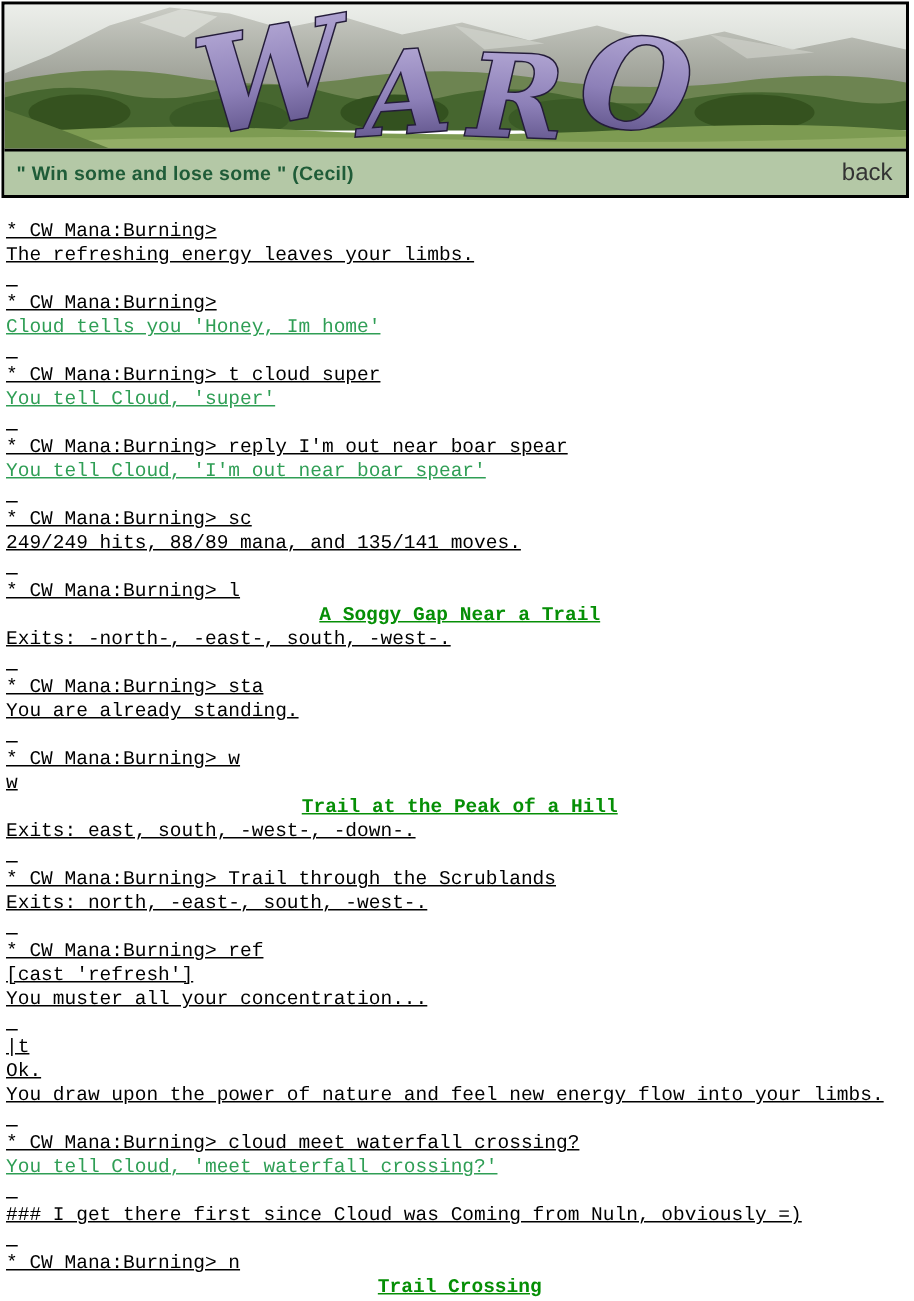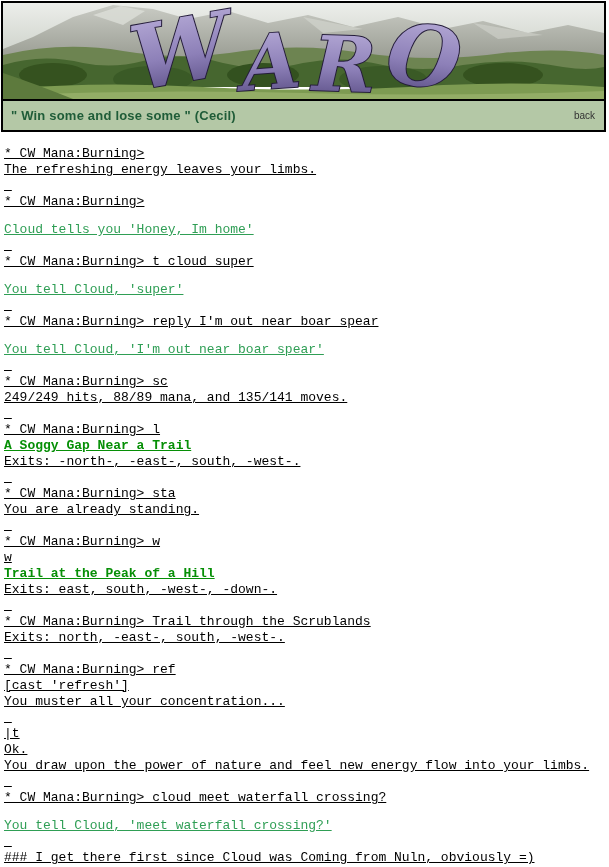--- a/index.html
+++ b/index.html
@@ -35,39 +35,39 @@
     justify-content:space-between;
     padding:0 9px 0 8px;
   }
   .title-bar .title{
     font-weight:bold;
     font-size:13px;
     color:var(--title-text);
     letter-spacing:0.2px;
   }
   .title-bar .back{
-    font-size:10px;
+    font-size:16px;
     color:var(--back);
     text-decoration:none;
     cursor:pointer;
     margin-left:29px;
   }
 
   .log{
     margin:14px 0 0 0;
     padding:0 0 4px 4px;
     font-family:"Liberation Mono","DejaVu Sans Mono",monospace;
     font-size:13px;
     line-height:16px;
     color:var(--logtext);
     white-space:pre;
   }
   .log .line{height:16px;text-decoration:underline;}
-  .log .tell{color:var(--tell);margin-top:12px;}
-  .log .room{color:var(--room);font-weight:bold;}
+  .log .tell{color:var(--tell);}
+  .log .room{color:var(--room);font-weight:bold;text-align:center;}
 </style>
 </head>
 <body>
 
 <div class="header-box">
   <div class="banner">
     <svg width="601" height="96" viewBox="0 0 601 96" preserveAspectRatio="none">
       <defs>
         <linearGradient id="sky" x1="0" y1="0" x2="0" y2="1">
           <stop offset="0" stop-color="#eceeea"></stop>

